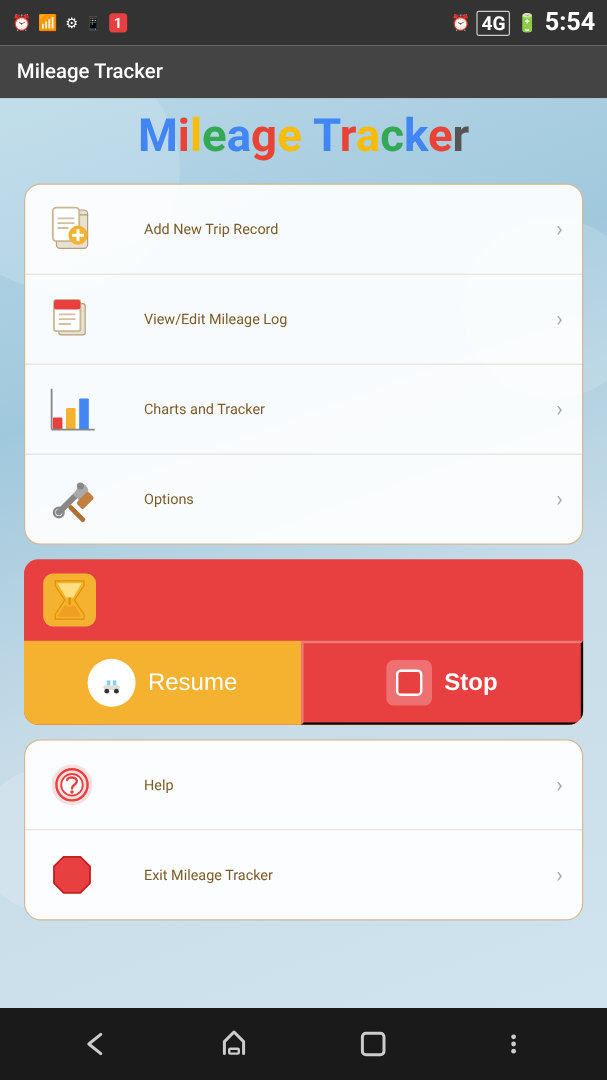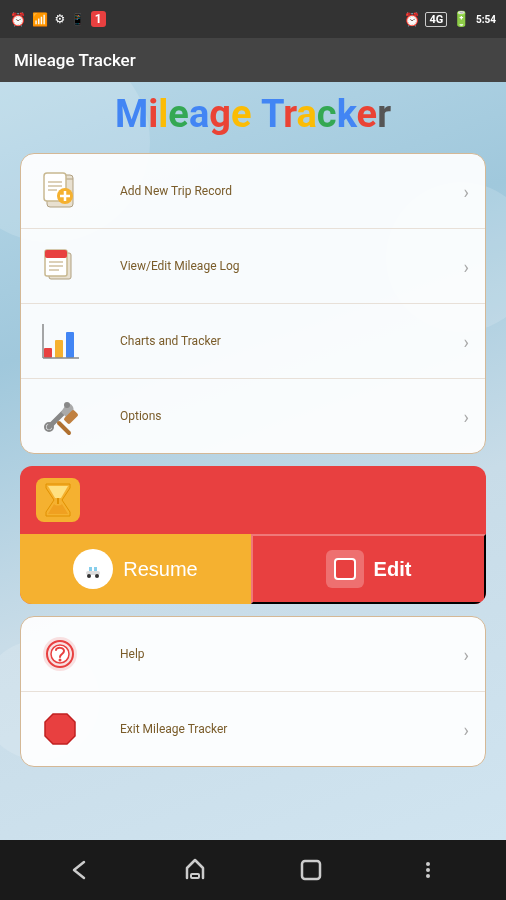--- a/index.html
+++ b/index.html
@@ -285,23 +285,23 @@
 <div class="status-bar">
   <div class="status-left">
     <span style="font-size:13px">⏰</span>
     <span style="font-size:13px">📶</span>
     <span style="font-size:12px">⚙</span>
     <span style="font-size:11px">📱</span>
     <span style="font-size:12px; background:#e84040; padding:1px 4px; border-radius:3px; color:#fff; font-weight:bold;">1</span>
   </div>
   <div class="status-right">
     <span style="font-size:13px">⏰</span>
-    <span style="font-size:11px; border:1px solid #ccc; padding:0 3px; border-radius:2px;">4G</span>
+    <span style="font-size:16px; border:1px solid #ccc; padding:0 3px; border-radius:2px;">4G</span>
     <span>🔋</span>
-    <span style="font-weight:bold; font-size:10px;">5:54</span>
+    <span style="font-weight:bold; font-size:21px;">5:54</span>
   </div>
 </div>
 
 <div class="title-bar">
   <span>Mileage Tracker</span>
 </div>
 
 <div class="main-content">
 
   <div class="bg-bubble bg-bubble-1"></div>
@@ -405,21 +405,21 @@
             <rect x="11" y="13" width="3" height="4" fill="#87ceeb"></rect>
             <rect x="16" y="13" width="3" height="4" fill="#87ceeb"></rect>
           </svg>
         </div>
         <span class="btn-resume-label">Resume</span>
       </button>
       <button class="btn-stop">
         <div class="btn-stop-icon">
           <div class="btn-stop-square"></div>
         </div>
-        <span class="btn-stop-label">Edit</span>
+        <span class="btn-stop-label">Stop</span>
       </button>
     </div>
   </div>
 
   <div class="menu-card">
 
     <div class="menu-item">
       <div class="menu-icon-wrap">
         <svg width="42" height="42" viewBox="0 0 42 42">
           <circle cx="21" cy="21" r="16" fill="#e84040" opacity="0.15" stroke="#e84040" stroke-width="2"></circle>

